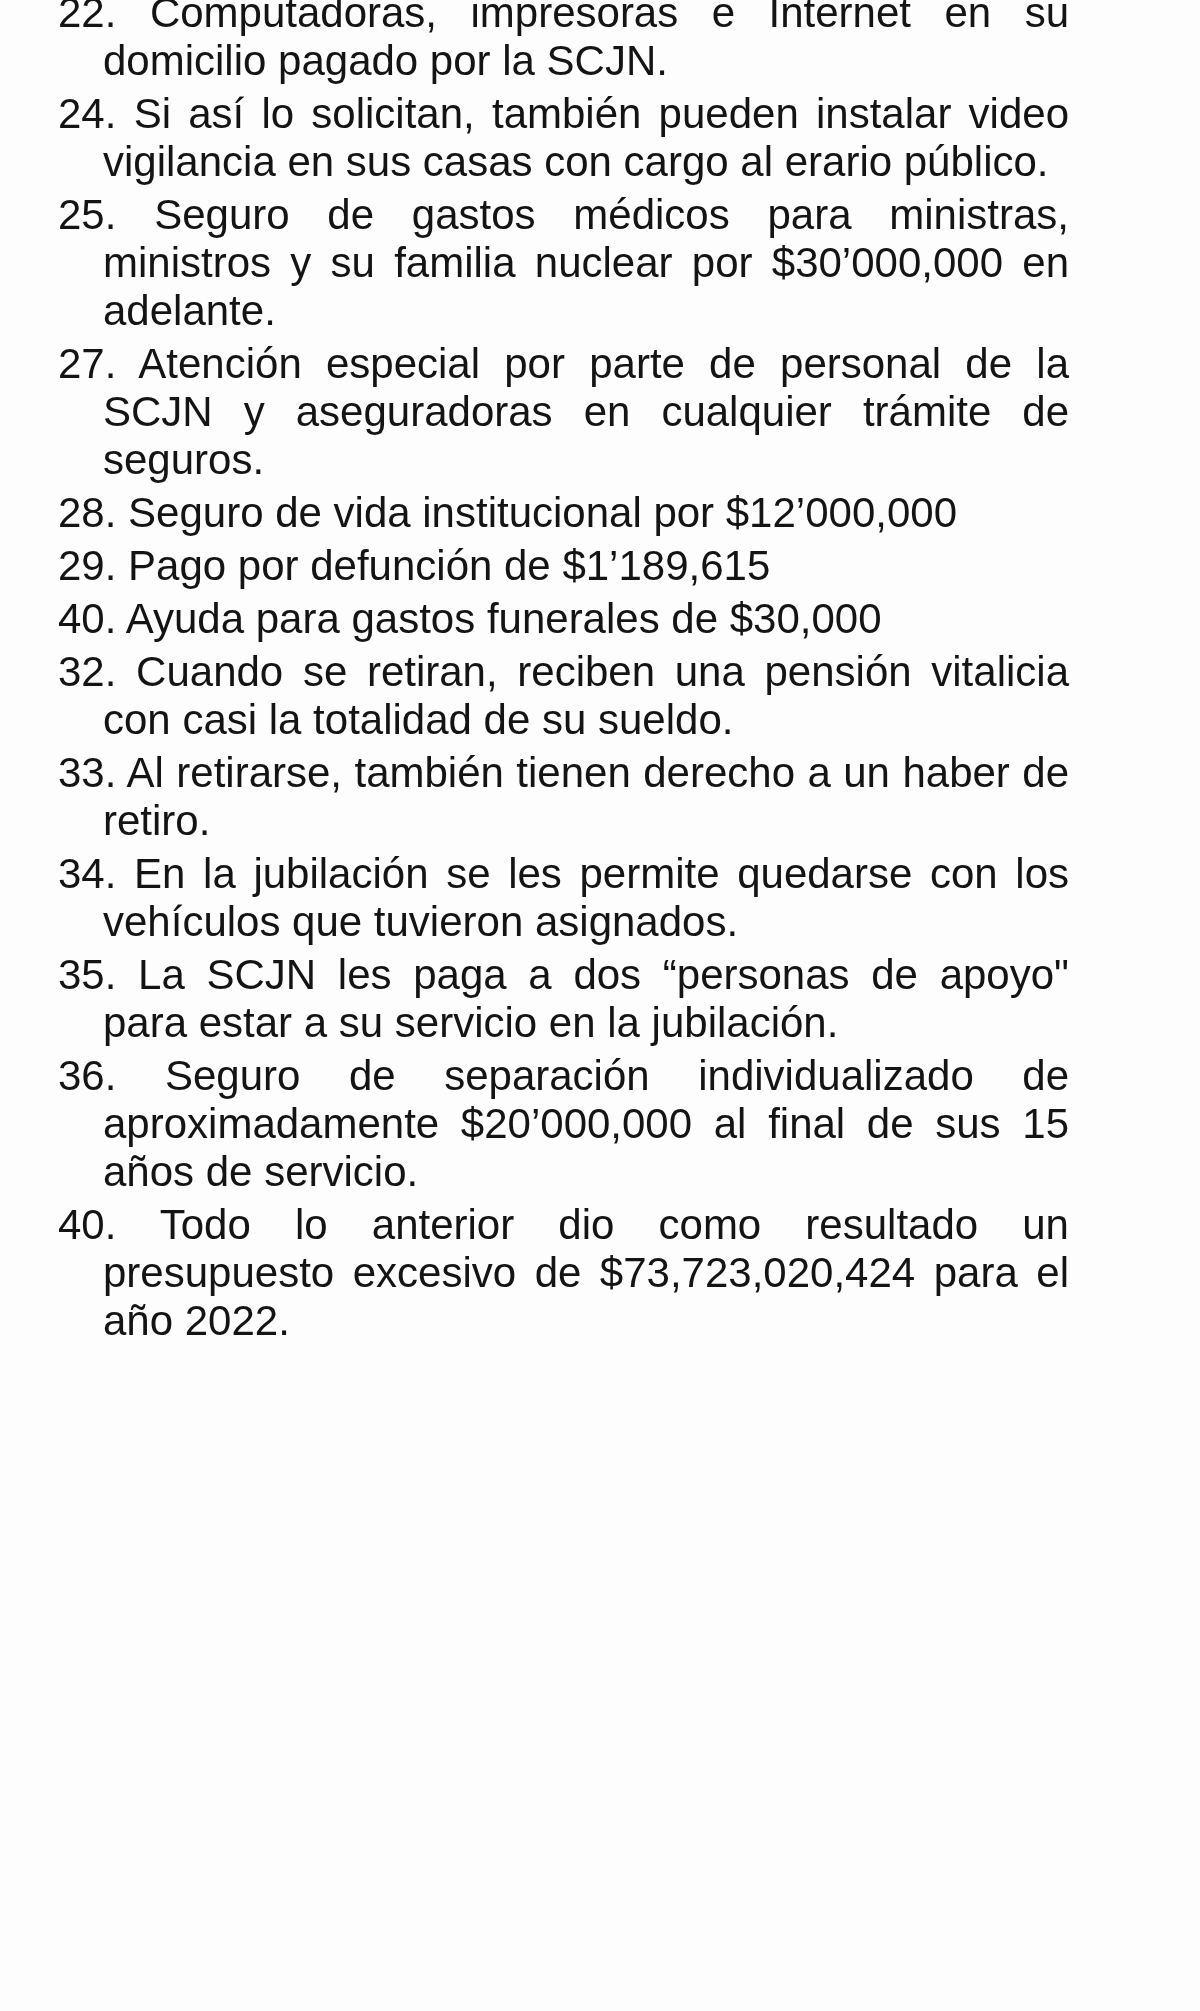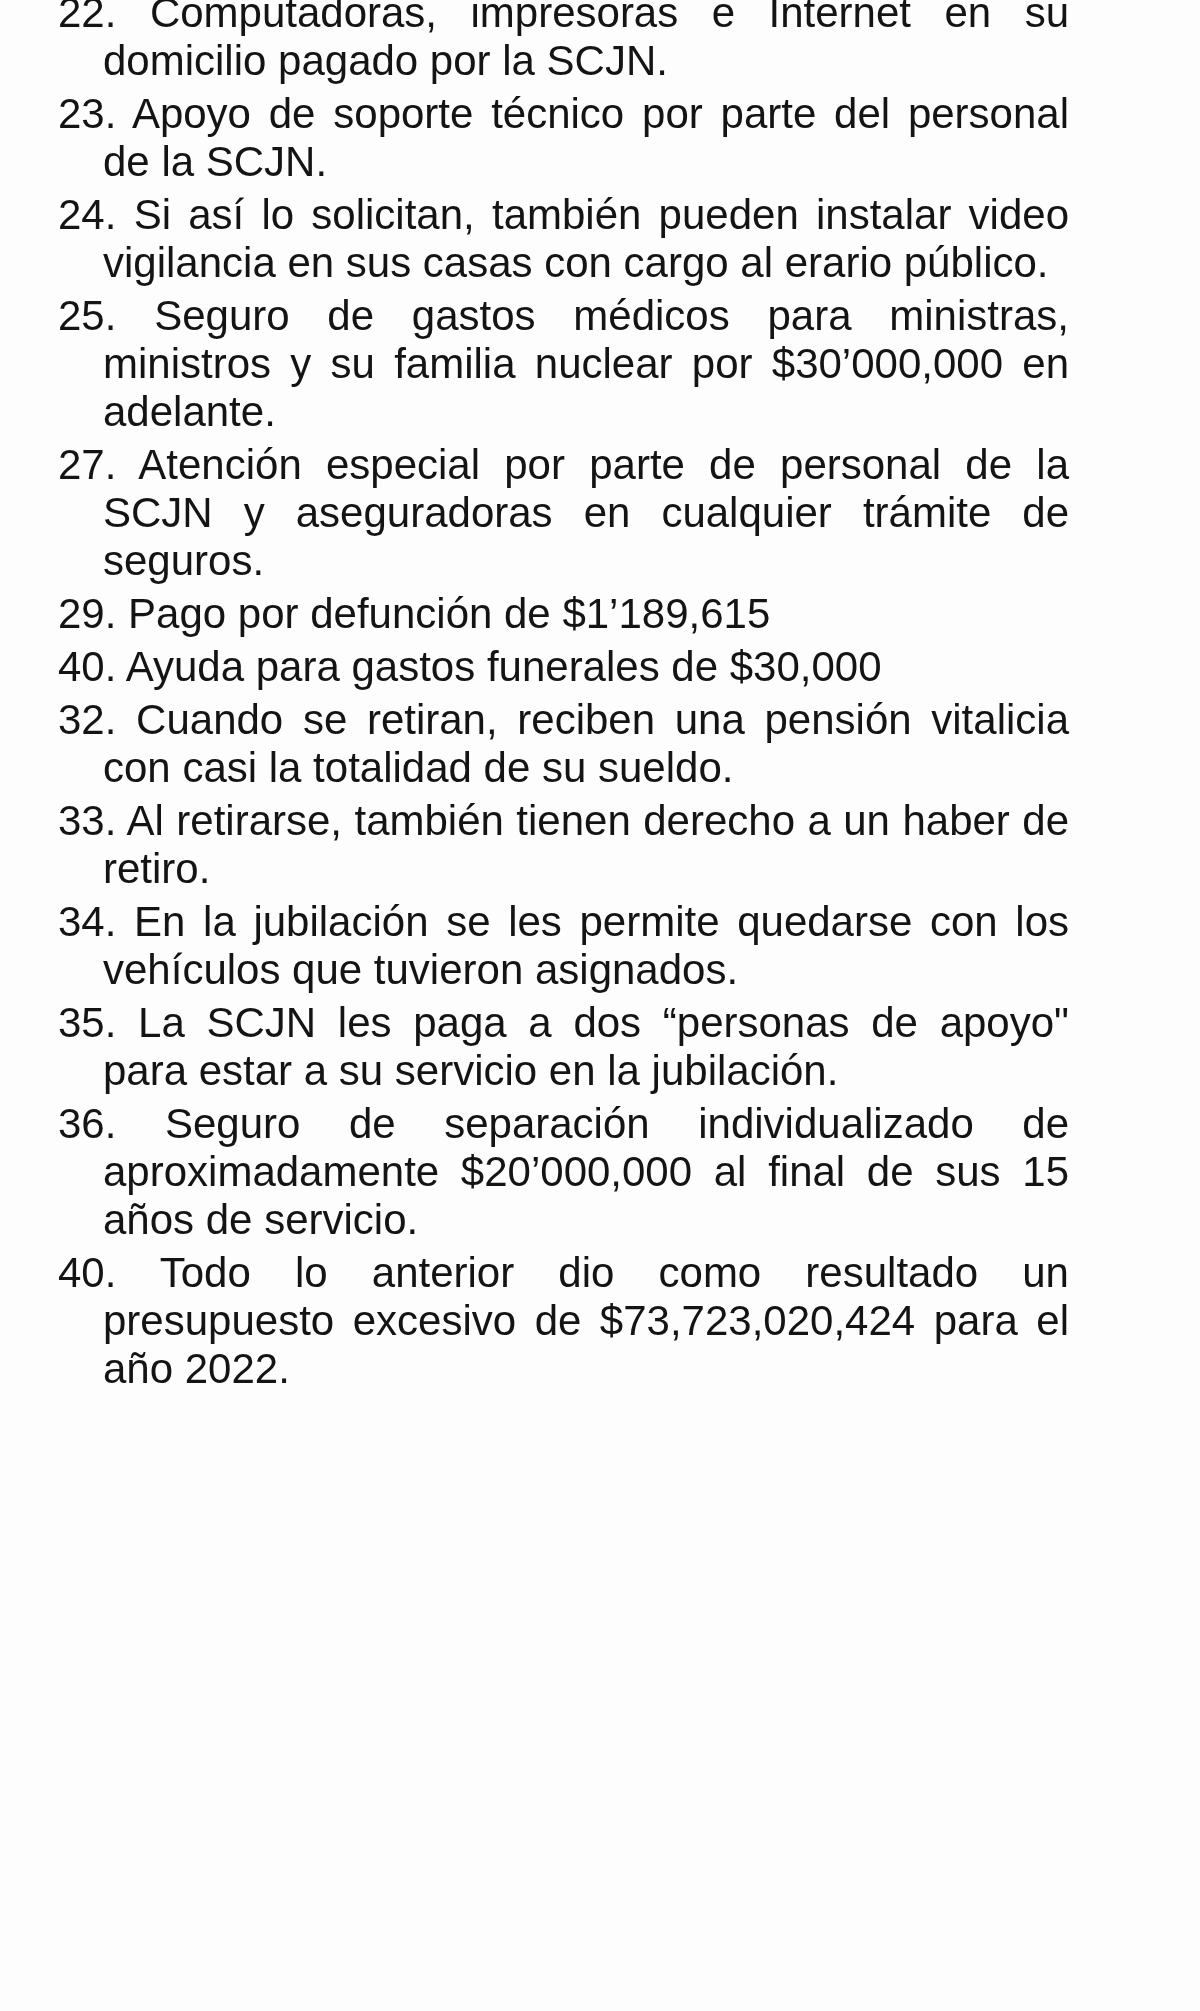--- a/index.html
+++ b/index.html
@@ -27,24 +27,24 @@
     text-align: justify;
   }
   .item:last-child { margin-bottom: 15px; }
   .num { white-space: nowrap; }
 </style>
 </head>
 <body>
 
 <div class="doc">
   <p class="item"><span class="num">22.</span> <span>Computadoras, impresoras e Internet en su domicilio pagado por la SCJN.</span></p>
-  <p class="item"><span class="num">23.</span> <span>Apoyo de soporte técnico por parte del personal de la SCJN.</span></p>
   <p class="item"><span class="num">24.</span> <span>Si así lo solicitan, también pueden instalar video vigilancia en sus casas con cargo al erario público.</span></p>
   <p class="item"><span class="num">25.</span> <span>Seguro de gastos médicos para ministras, ministros y su familia nuclear por $30’000,000 en adelante.</span></p>
   <p class="item"><span class="num">27.</span> <span>Atención especial por parte de personal de la SCJN y aseguradoras en cualquier trámite de seguros.</span></p>
+  <p class="item"><span class="num">28.</span> <span>Seguro de vida institucional por $12’000,000</span></p>
   <p class="item"><span class="num">29.</span> <span>Pago por defunción de $1’189,615</span></p>
   <p class="item"><span class="num">40.</span> <span>Ayuda para gastos funerales de $30,000</span></p>
   <p class="item"><span class="num">32.</span> <span>Cuando se retiran, reciben una pensión vitalicia con casi la totalidad de su sueldo.</span></p>
   <p class="item"><span class="num">33.</span> <span>Al retirarse, también tienen derecho a un haber de retiro.</span></p>
   <p class="item"><span class="num">34.</span> <span>En la jubilación se les permite quedarse con los vehículos que tuvieron asignados.</span></p>
   <p class="item"><span class="num">35.</span> <span>La SCJN les paga a dos “personas de apoyo" para estar a su servicio en la jubilación.</span></p>
   <p class="item"><span class="num">36.</span> <span>Seguro de separación individualizado de aproximadamente $20’000,000 al final de sus 15 años de servicio.</span></p>
   <p class="item"><span class="num">40.</span> <span>Todo lo anterior dio como resultado un presupuesto excesivo de $73,723,020,424 para el año 2022.</span></p>
 </div>
 

